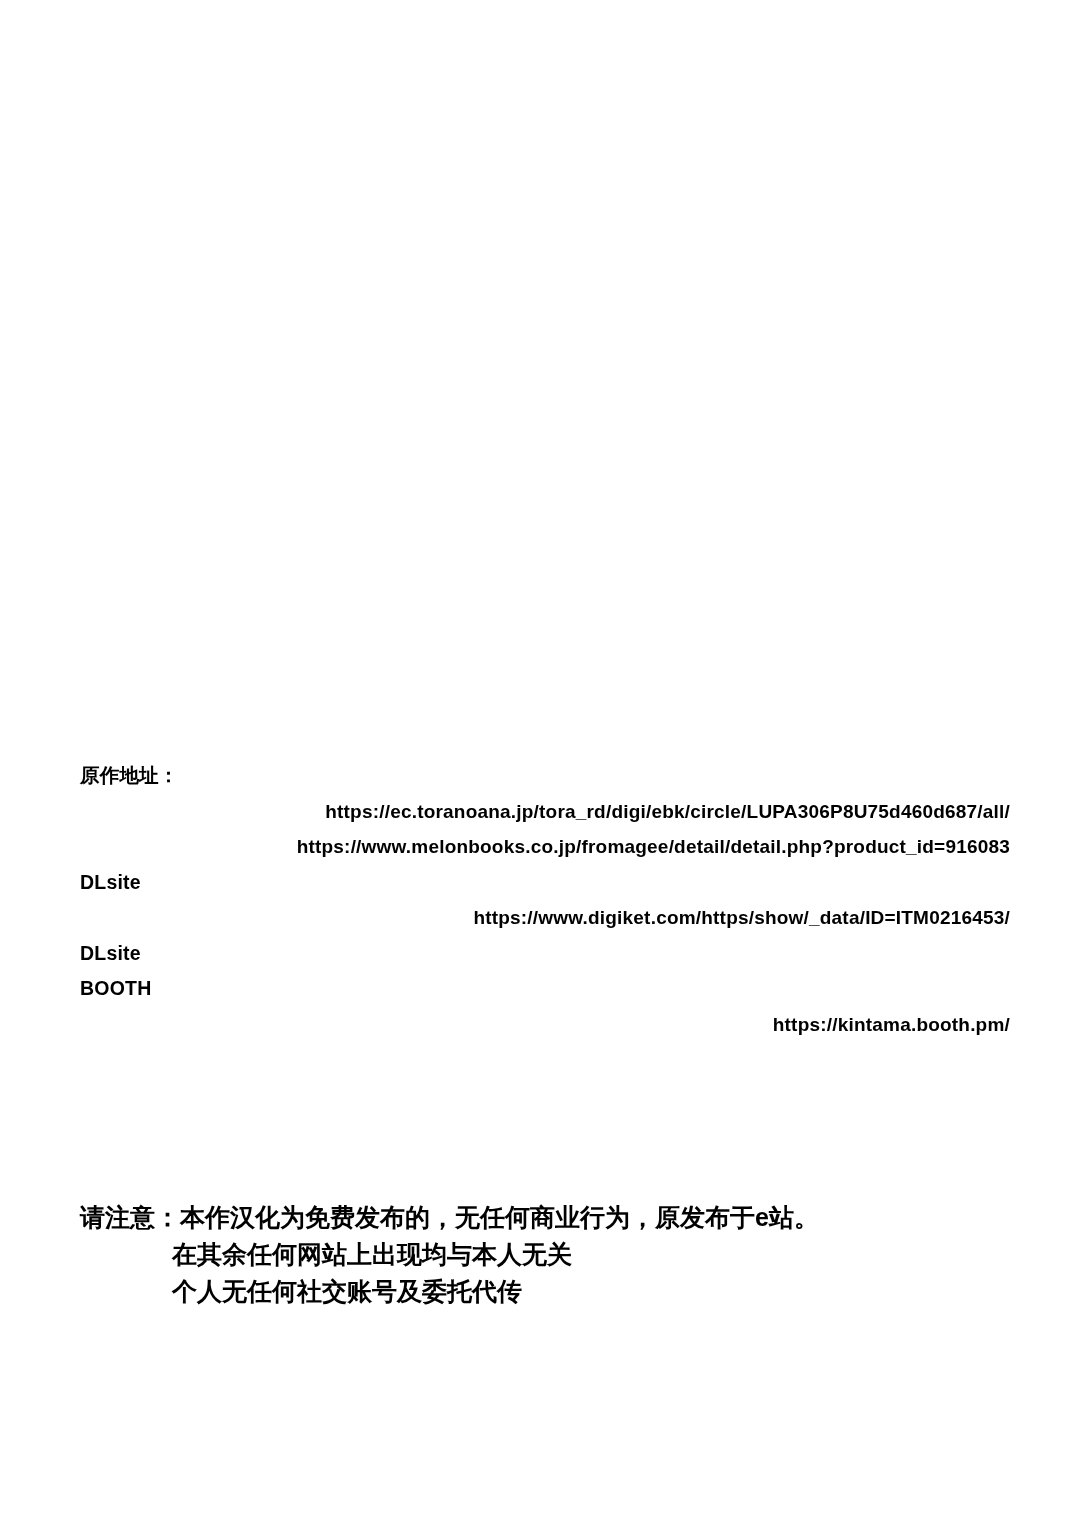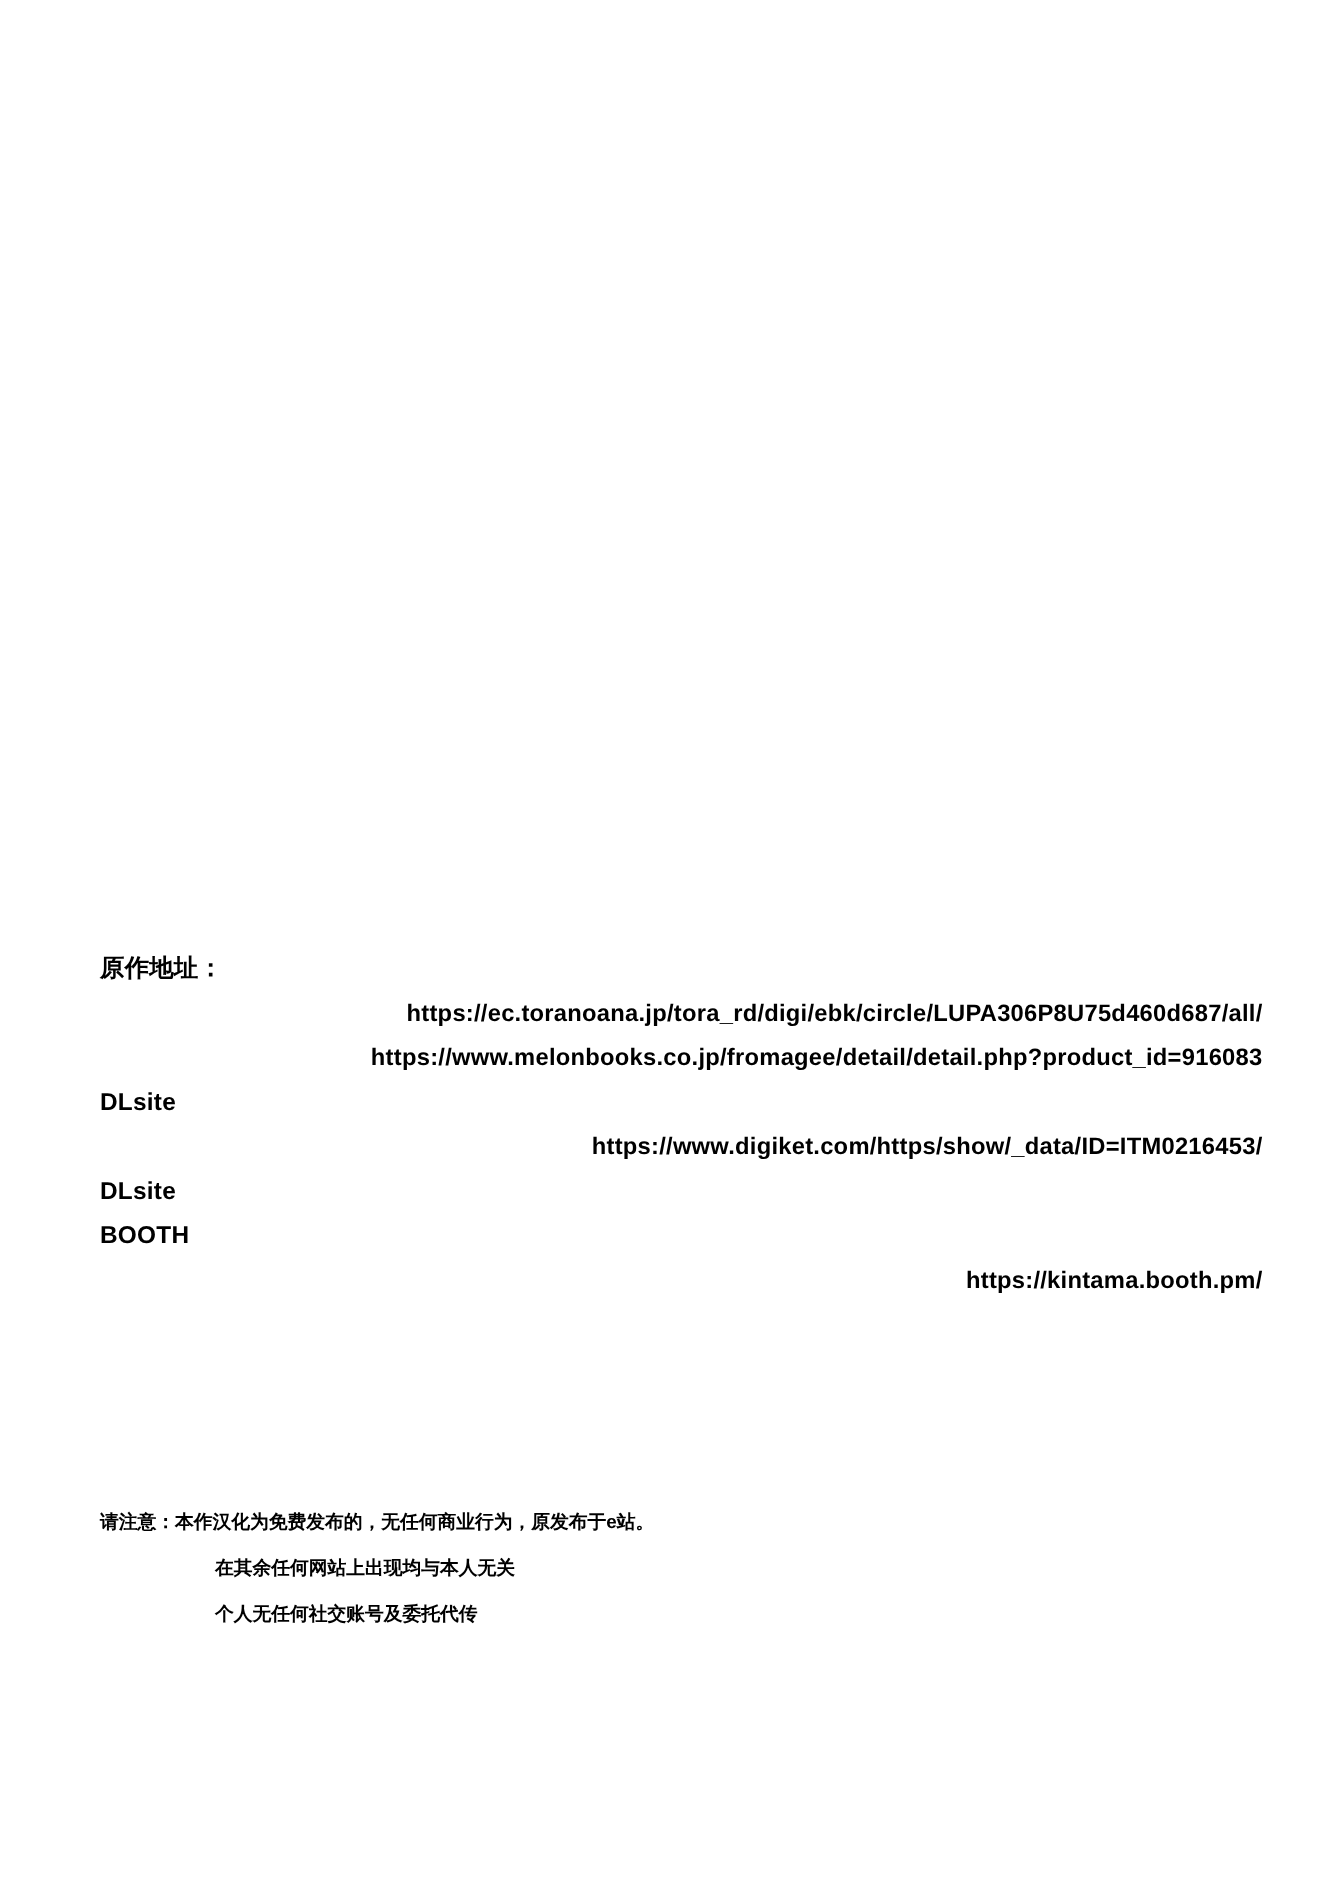--- a/index.html
+++ b/index.html
@@ -43,21 +43,21 @@
     text-align: right;
   }
   .notes {
     position: absolute;
     left: 80px;
     top: 1199px;
     width: 930px;
   }
   .note-line {
     font-weight: bold;
-    font-size: 15px;
+    font-size: 25px;
     line-height: 37px;
     white-space: nowrap;
     color: #000000;
   }
   .note-indent {
     padding-left: 92px;
   }
 </style>
 </head>
 <body>

